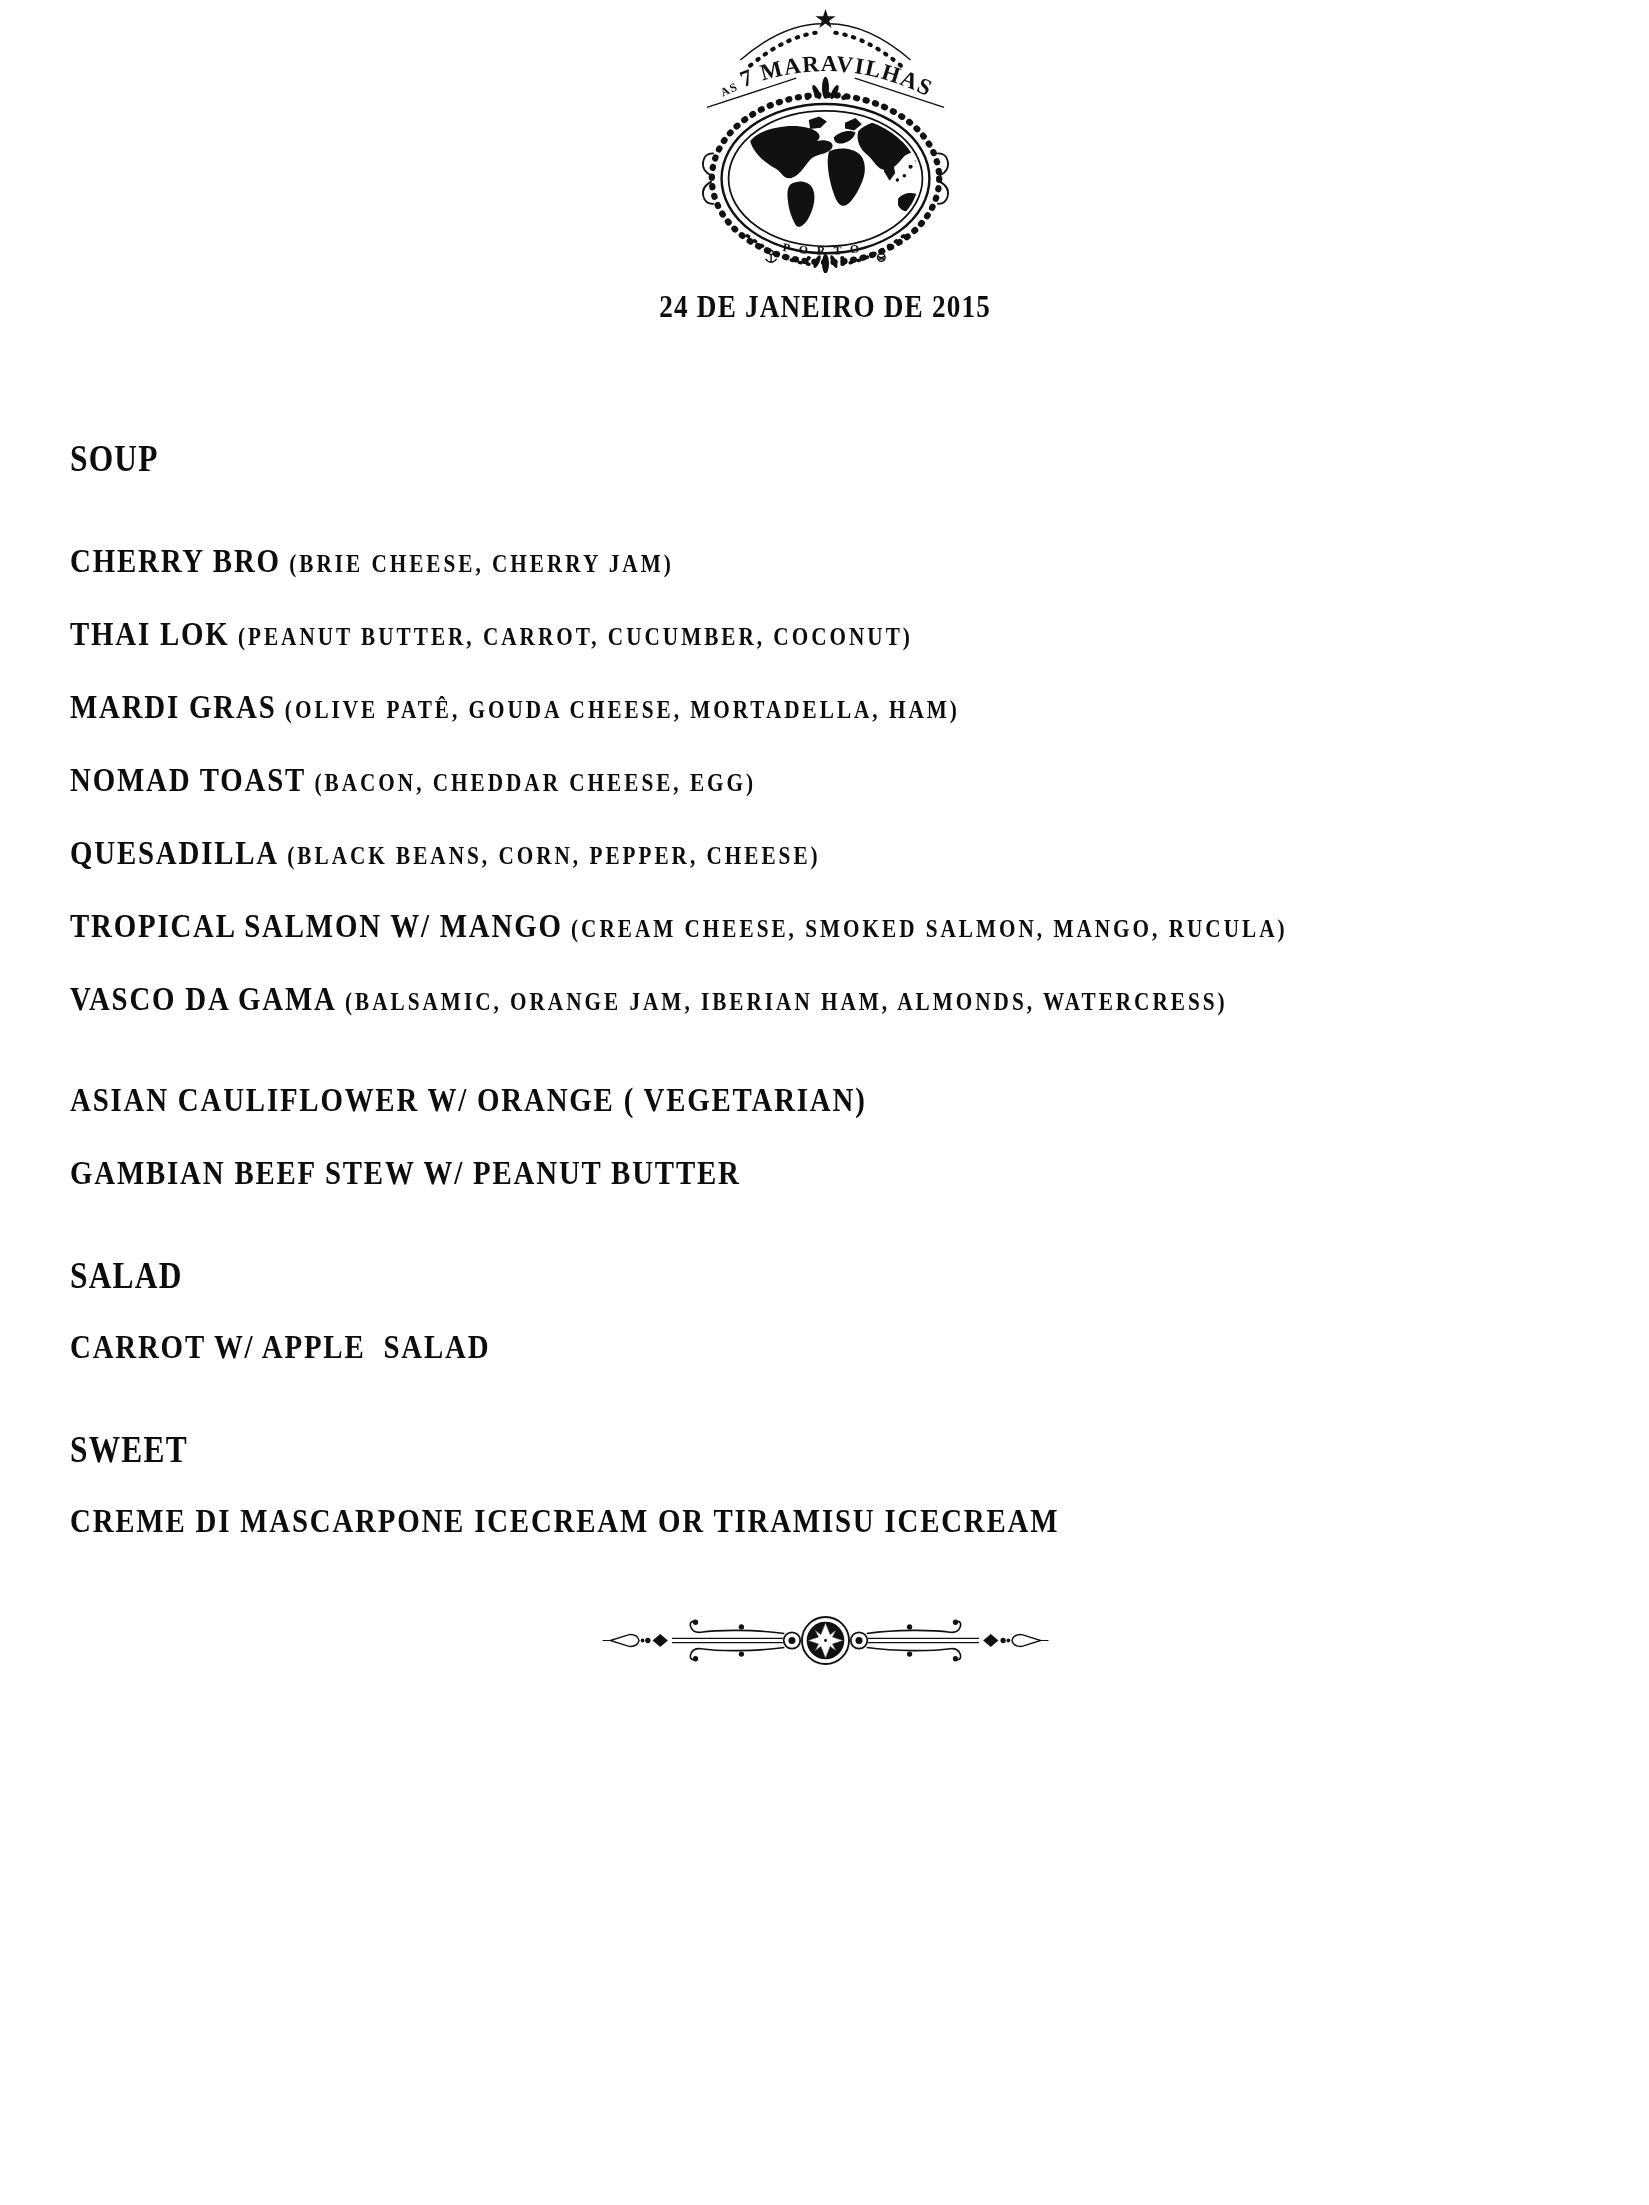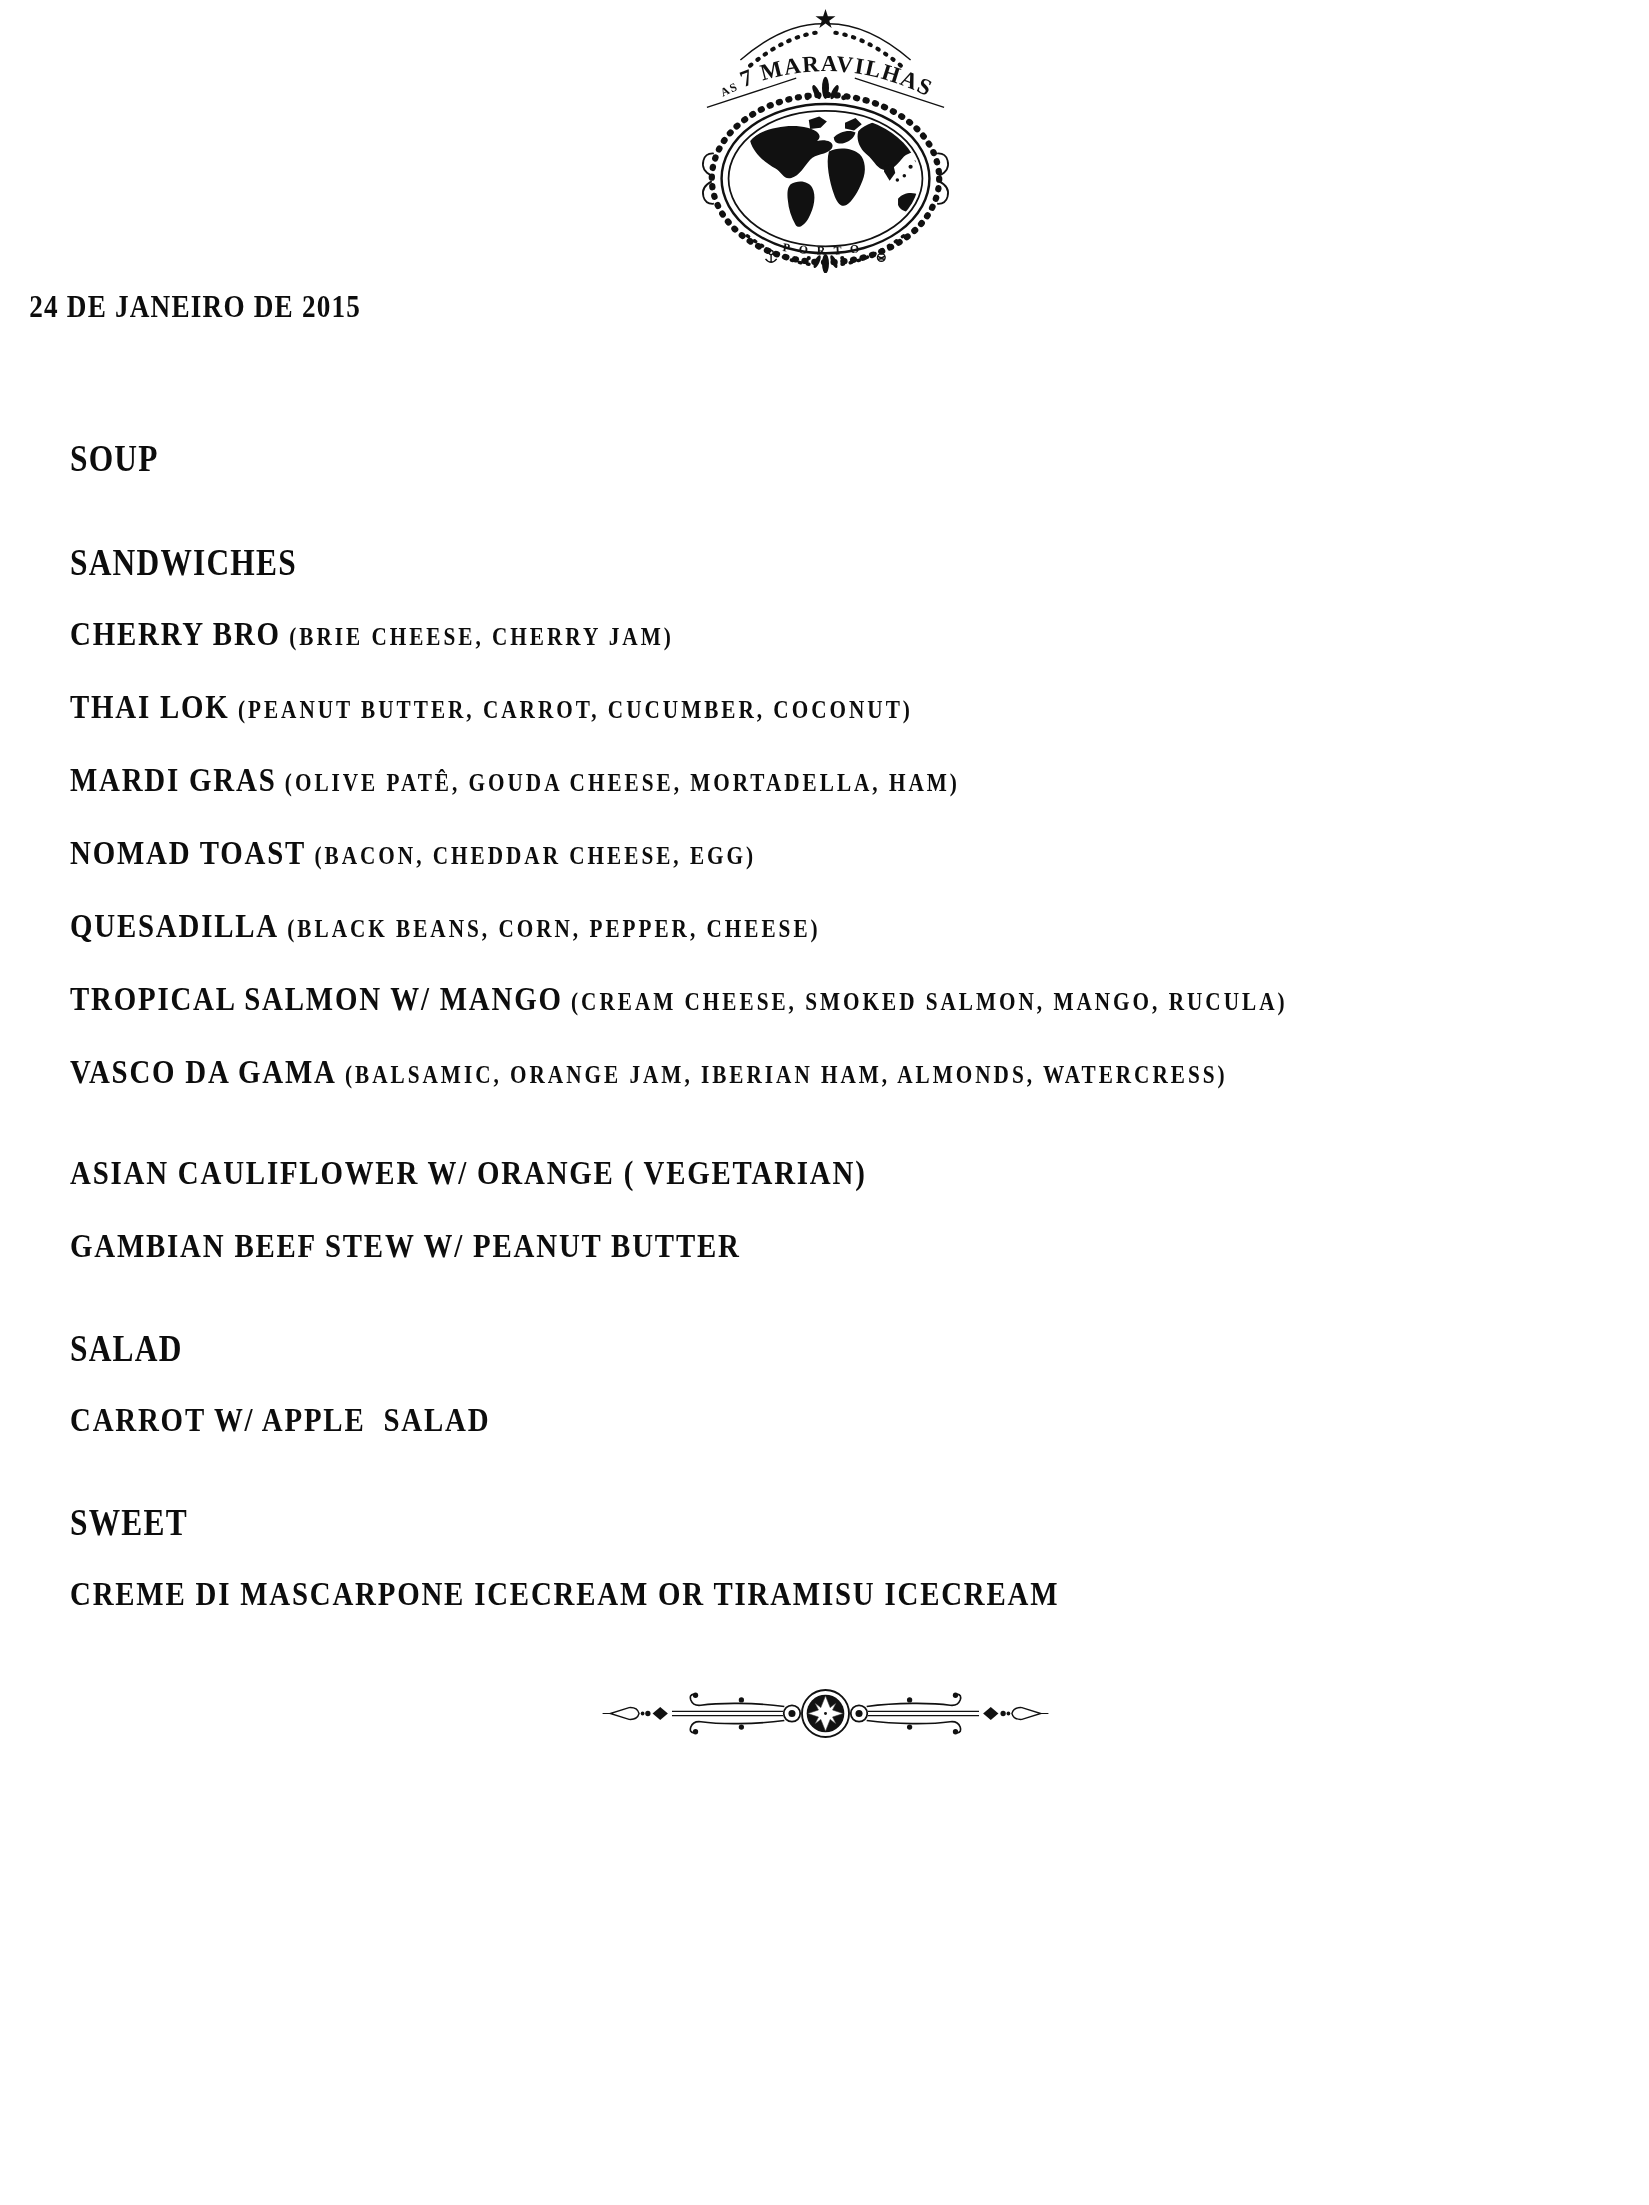--- a/index.html
+++ b/index.html
@@ -11,20 +11,21 @@
     background:#ffffff;
     color:#0d0d0d;
     font-family:"Liberation Serif","DejaVu Serif",serif;
     overflow:hidden;
   }
   .logo-wrap { padding-top:4.2px; text-align:center; }
   .logo { width:279px; height:269px; }
 
   .date-line {
     margin-top:12.6px;
+    text-align:center;
     font-size:32px;
     font-weight:700;
     letter-spacing:1.4px;
   }
   .cond { display:inline-block; transform:scaleX(0.85); }
   .date-line .cond { transform-origin:50% 50%; }
 
   .menu { margin-top:115px; padding:0 70px; }
   .section { margin:1px 0 67px 0; }
   .section-heading {
@@ -142,21 +143,20 @@
     <span class="cond">24 DE JANEIRO DE 2015</span>
   </div>
 
   <div class="menu">
 
     <section class="section">
       <h2 class="section-heading"><span class="cond"><span>SOUP</span><span class="heading-note"></span></span></h2>
     </section>
 
     <section class="section">
-      <h2 class="section-heading"><span class="cond"><span>SANDWICHES</span><span class="heading-note"></span></span></h2>
       <div class="menu-item"><span class="cond"><span class="item-name">CHERRY BRO</span><span class="item-detail">(BRIE CHEESE, CHERRY JAM)</span></span></div>
       <div class="menu-item"><span class="cond"><span class="item-name">THAI LOK</span><span class="item-detail">(PEANUT BUTTER, CARROT, CUCUMBER, COCONUT)</span></span></div>
       <div class="menu-item"><span class="cond"><span class="item-name">MARDI GRAS</span><span class="item-detail">(OLIVE PATÊ, GOUDA CHEESE, MORTADELLA, HAM)</span></span></div>
       <div class="menu-item"><span class="cond"><span class="item-name">NOMAD TOAST</span><span class="item-detail">(BACON, CHEDDAR CHEESE, EGG)</span></span></div>
       <div class="menu-item"><span class="cond"><span class="item-name">QUESADILLA</span><span class="item-detail">(BLACK BEANS, CORN, PEPPER, CHEESE)</span></span></div>
       <div class="menu-item"><span class="cond"><span class="item-name">TROPICAL SALMON W/ MANGO</span><span class="item-detail">(CREAM CHEESE, SMOKED SALMON, MANGO, RUCULA)</span></span></div>
       <div class="menu-item"><span class="cond"><span class="item-name">VASCO DA GAMA</span><span class="item-detail">(BALSAMIC, ORANGE JAM, IBERIAN HAM, ALMONDS, WATERCRESS)</span></span></div>
     </section>
 
     <section class="section">

